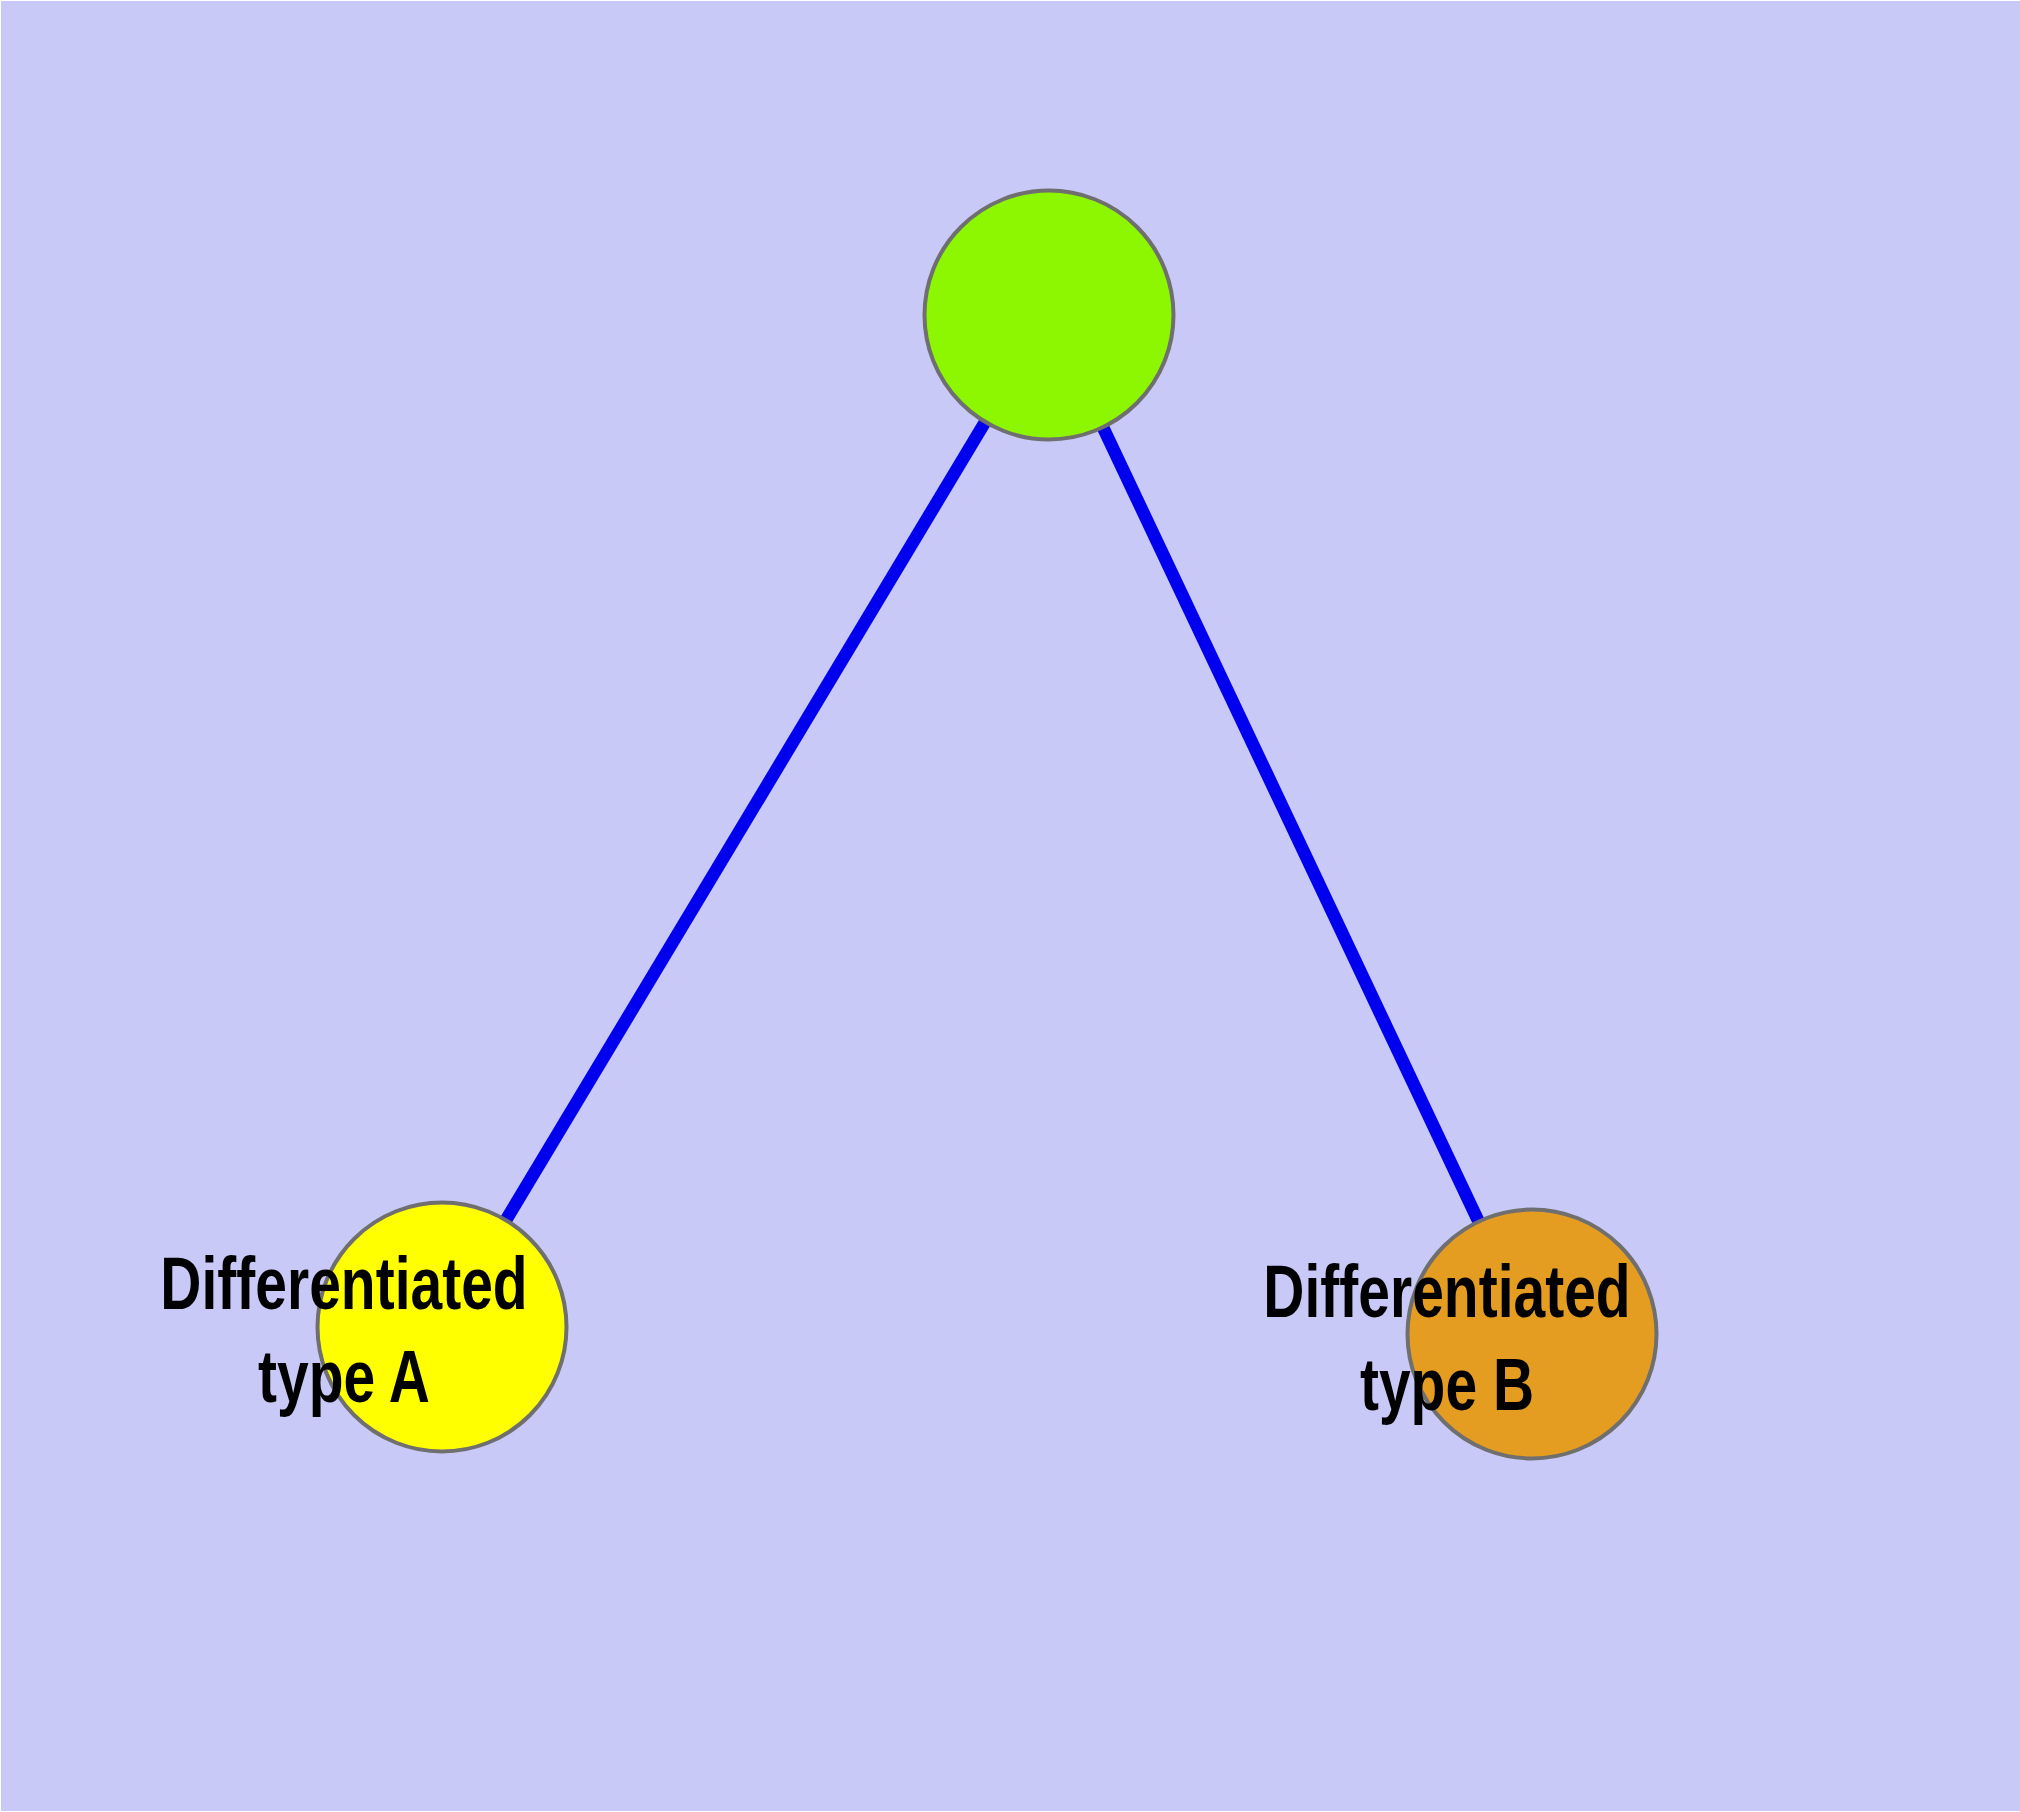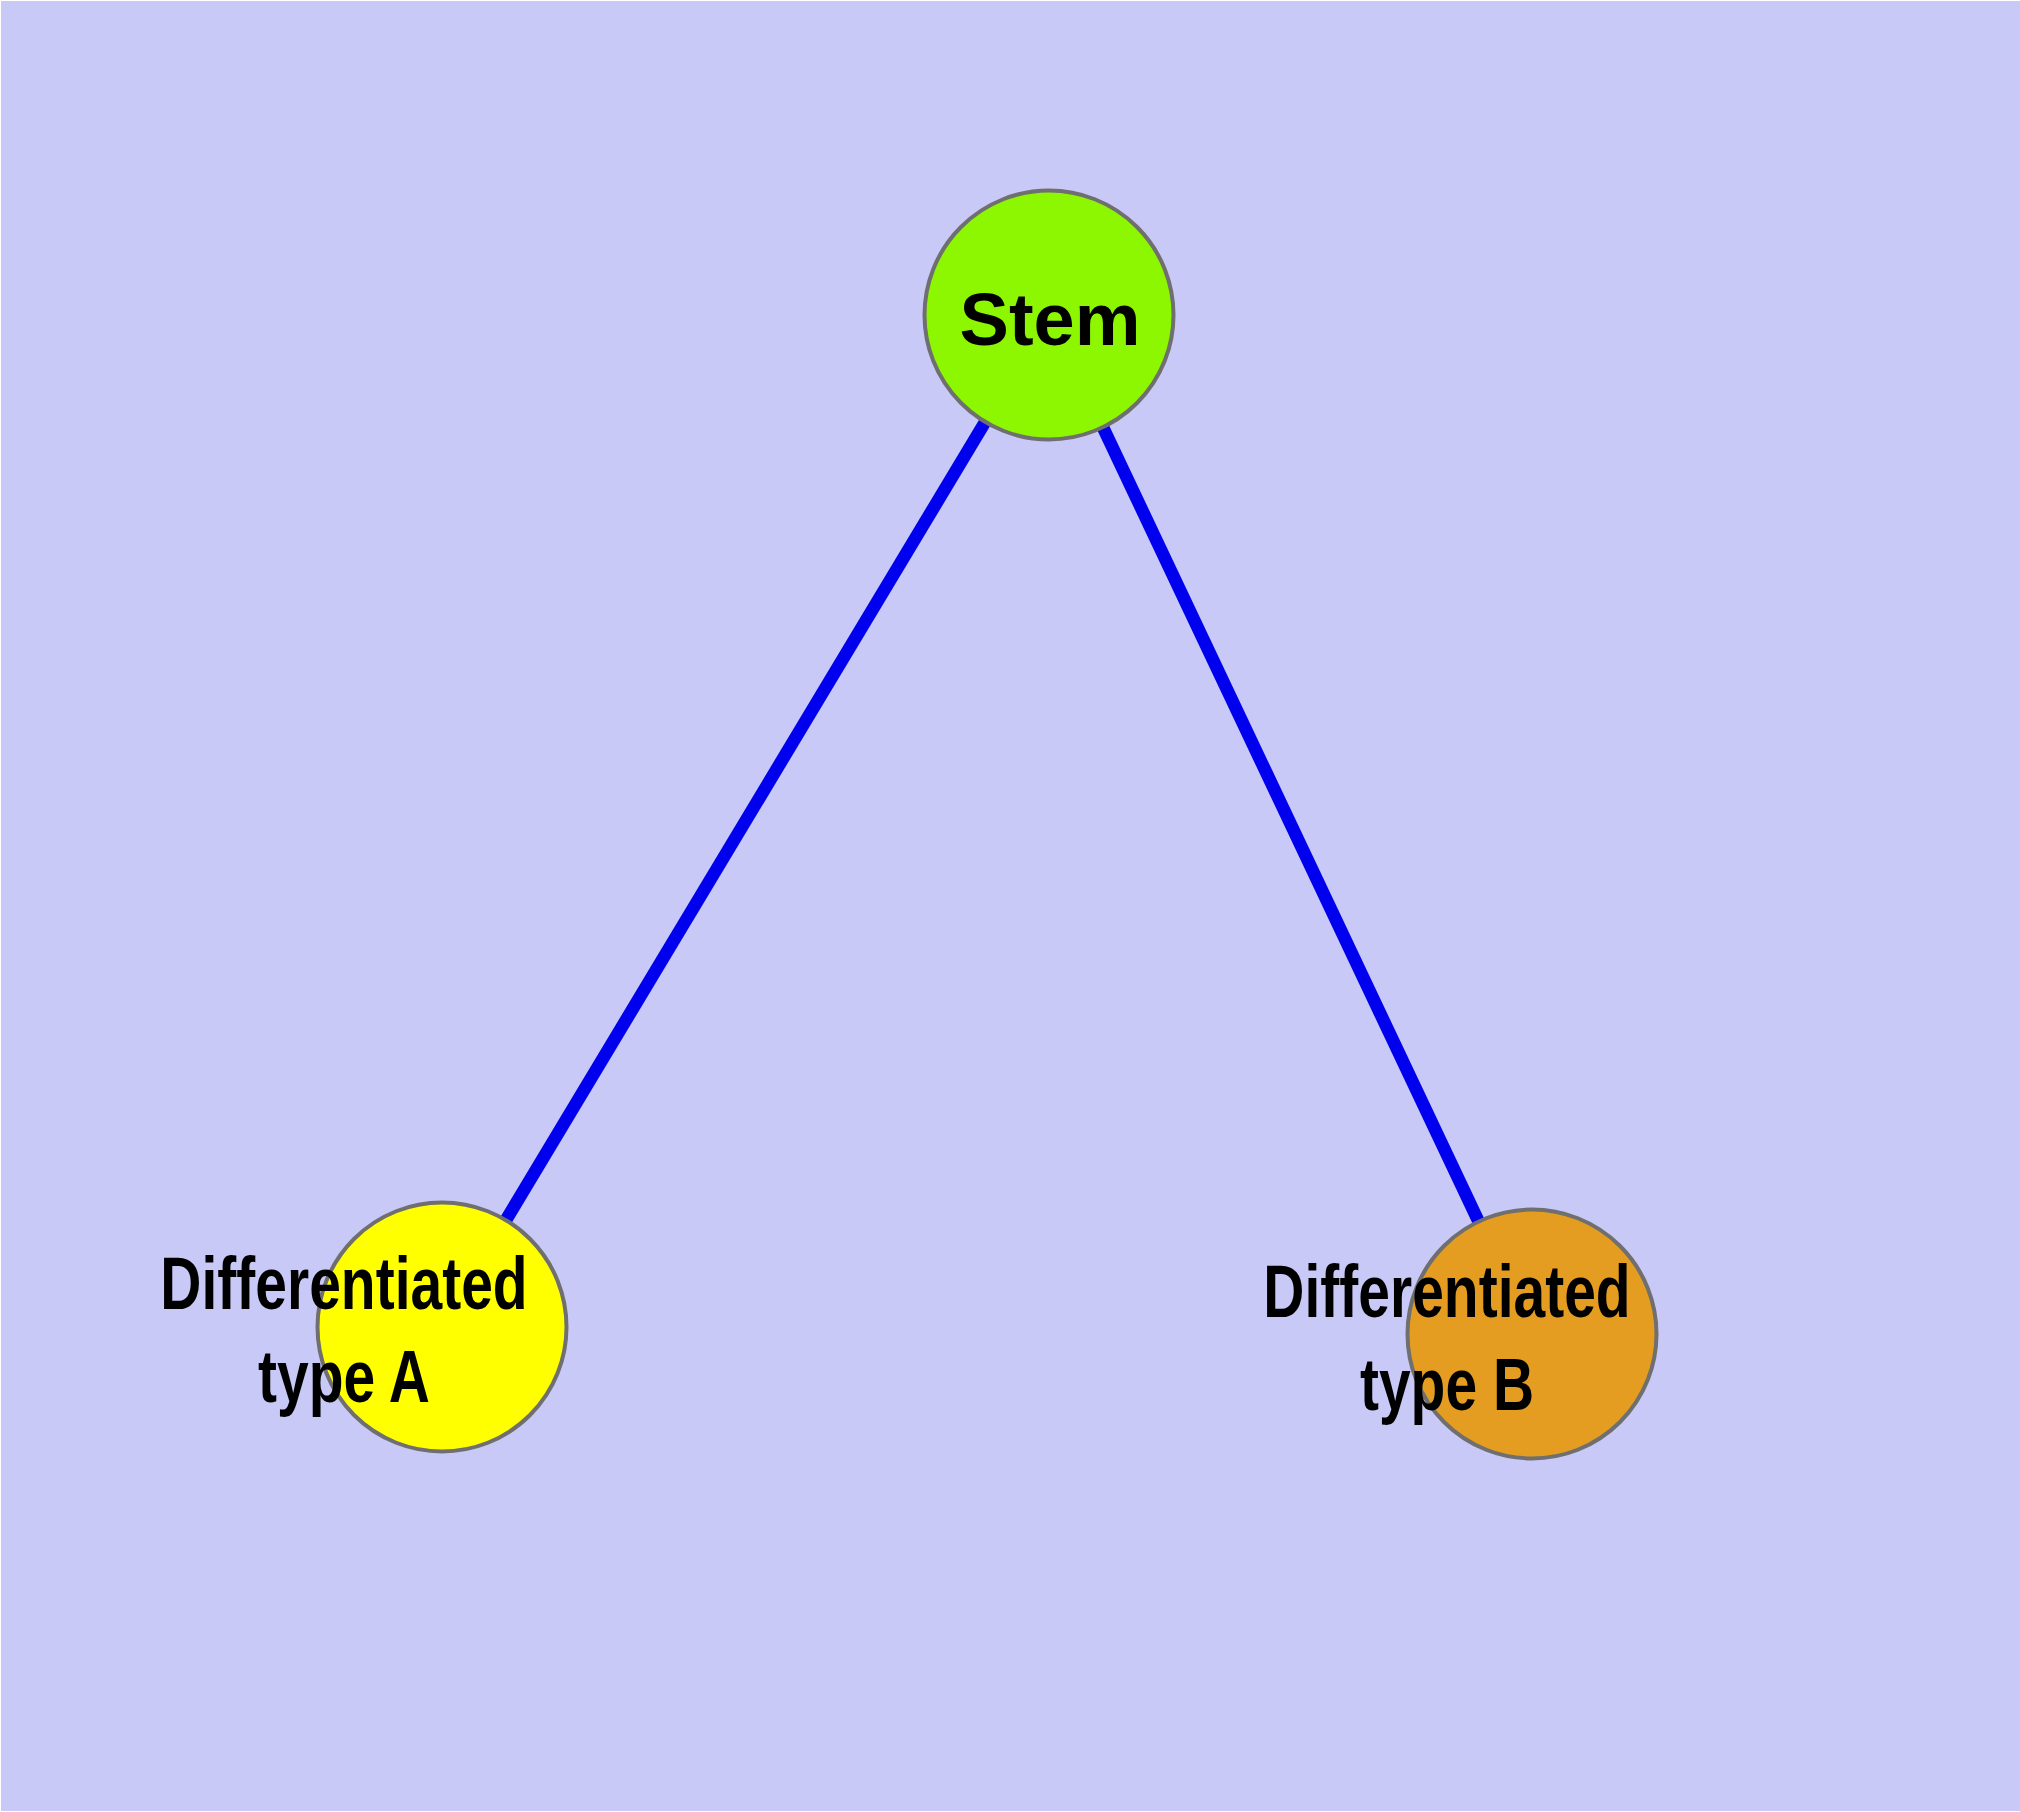--- a/index.html
+++ b/index.html
@@ -58,21 +58,20 @@
 
   <svg class="edges" viewBox="0 0 2384 2138" aria-hidden="true">
     <line class="edge" x1="1237" y1="370" x2="520" y2="1564"></line>
     <line class="edge" x1="1237" y1="370" x2="1806" y2="1573"></line>
   </svg>
 
   <div class="node node-stem"></div>
   <div class="node node-type-a"></div>
   <div class="node node-type-b"></div>
 
-  <div class="label label-stem">Stem</div>
 
   <div class="label label-type-a">
     <div>Differentiated</div>
     <div>type A</div>
   </div>
 
   <div class="label label-type-b">
     <div>Differentiated</div>
     <div>type B</div>
   </div>

